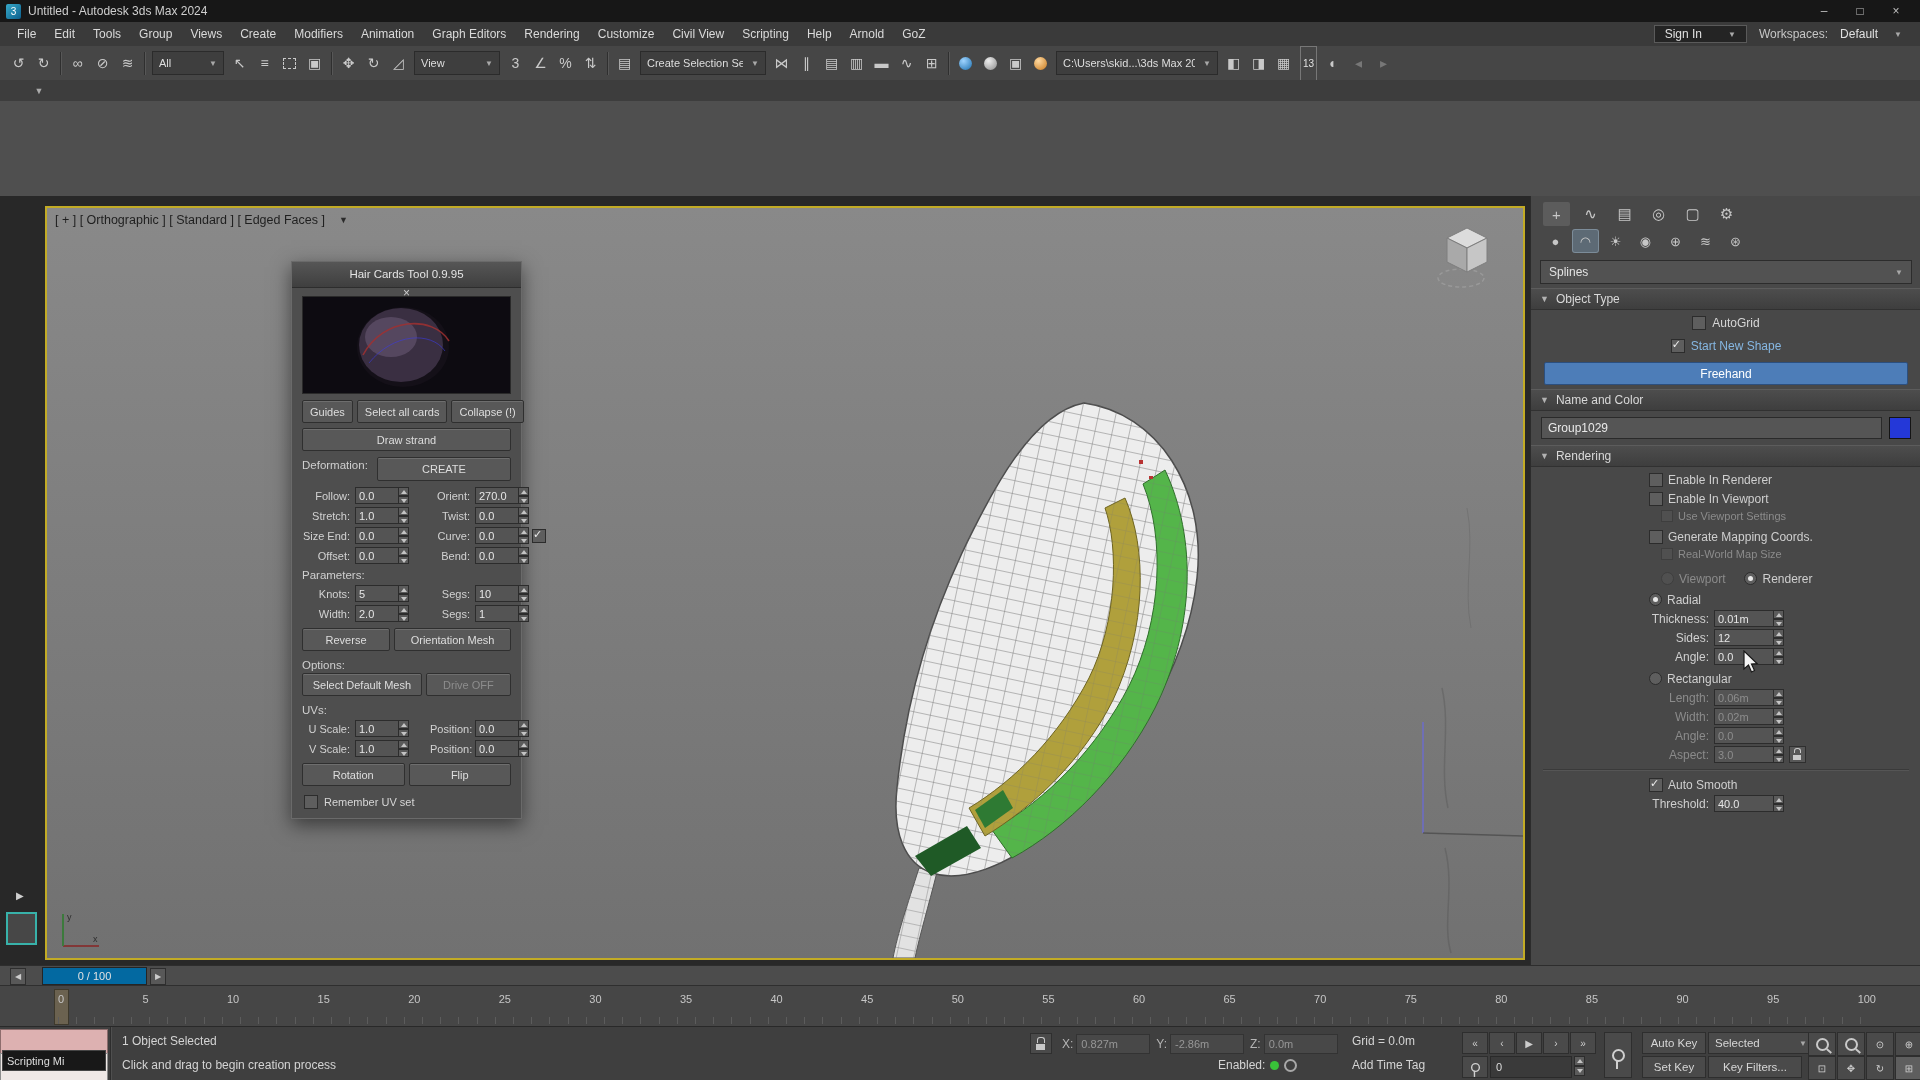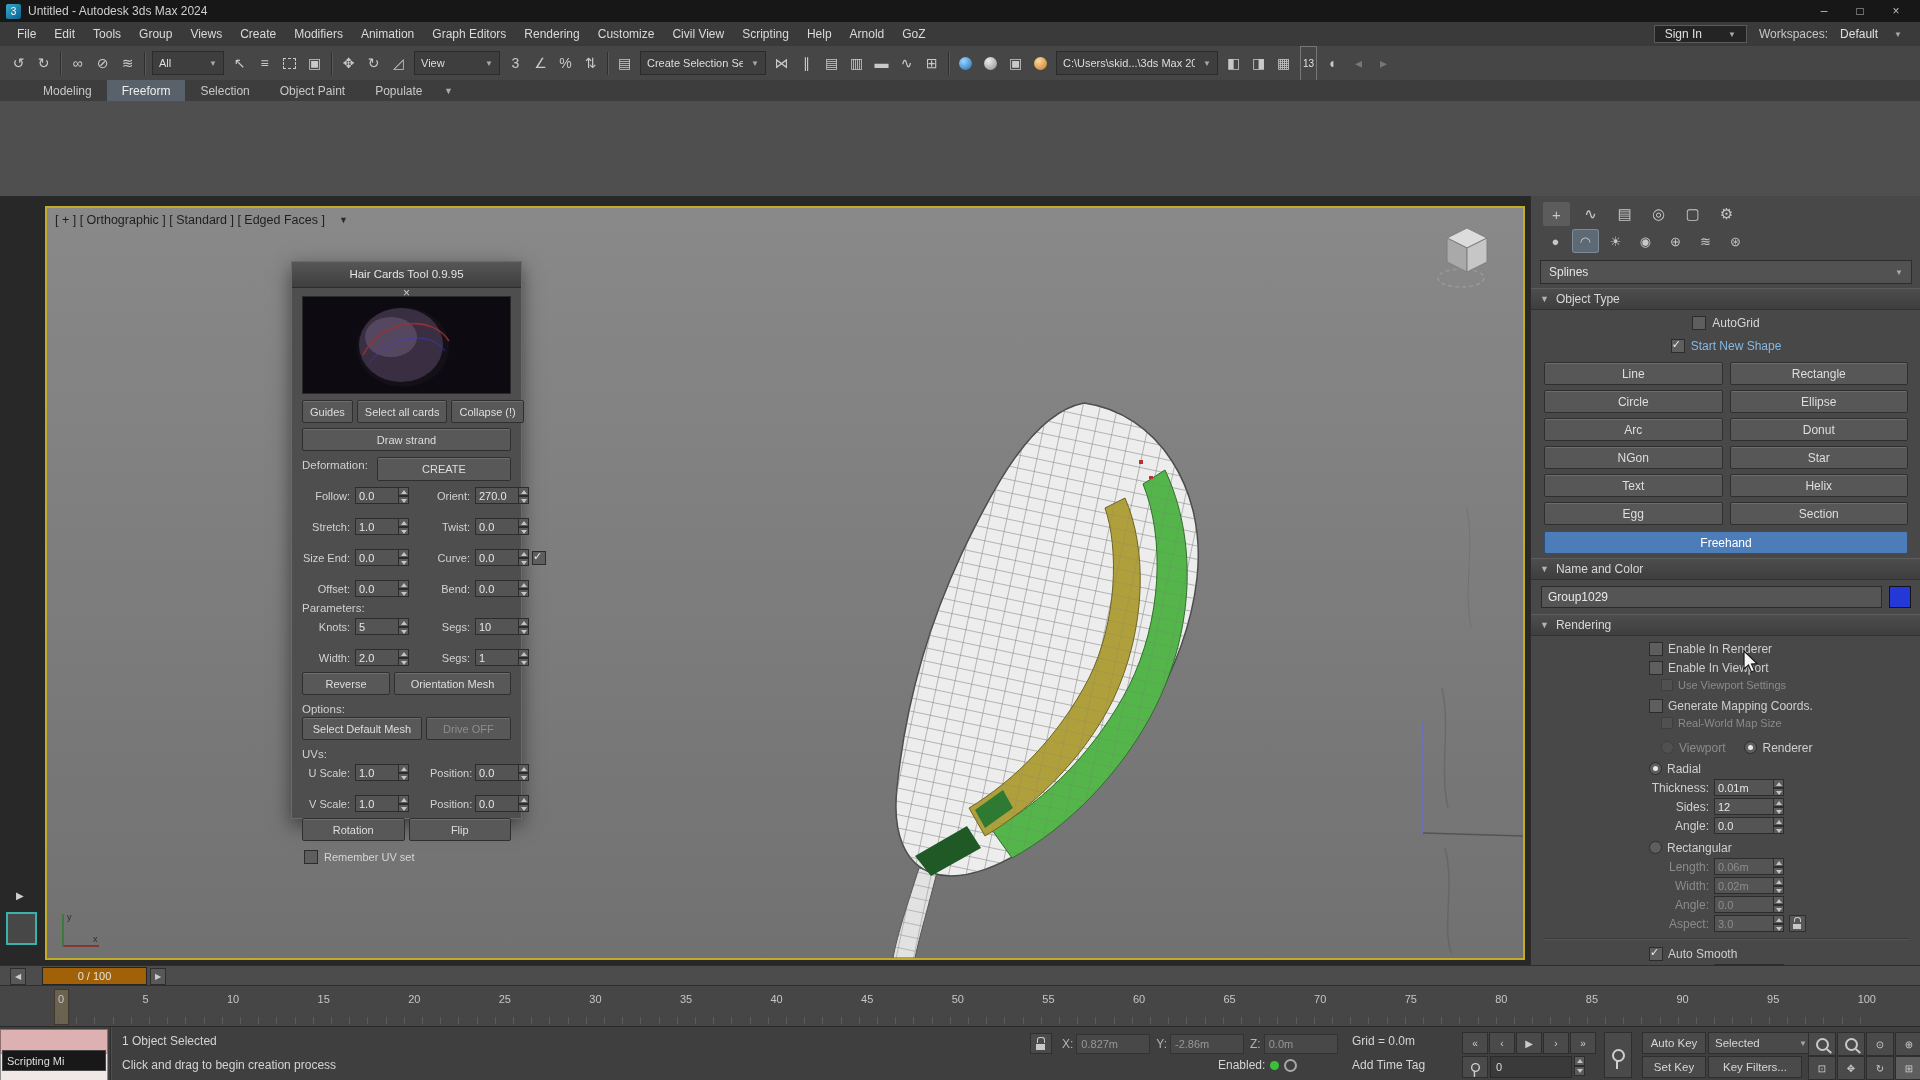--- a/index.html
+++ b/index.html
@@ -62,21 +62,21 @@
   .hd-title-text{flex:1;font-size:11.5px;color:#e4e4e4;}
   .hd-close{width:16px;height:16px;display:flex;align-items:center;justify-content:center;color:#ccc;font-size:12px;}
   .hd-preview{margin:8px 10px 6px;height:96px;background:#0d0b11;border:1px solid #2a2a2a;position:relative;overflow:hidden;}
   .hd-row{display:flex;gap:4px;padding:0 10px;margin-bottom:5px;}
   .hd-btn{height:21px;background:#585858;border:1px solid #2f2f2f;box-shadow:inset 0 1px 0 #6e6e6e;border-radius:2px;color:#dedede;font-size:11px;display:flex;align-items:center;justify-content:center;padding:0 7px;white-space:nowrap;}
   .hd-btn.grow{flex:1;}
   .hd-btn.disabled{color:#8d8d8d;}
   .hd-sec{padding:3px 10px 2px;color:#cfcfcf;font-size:11.5px;}
   .hd-create-row{display:flex;justify-content:flex-end;padding:0 10px 4px;margin-top:-16px;}
   .hd-create{width:118px;height:22px;}
-  .hd-grid{display:grid;grid-template-columns:52px 72px 42px 1fr;gap:14px 3px;padding:2px 8px;align-items:center;}
+  .hd-grid{display:grid;grid-template-columns:52px 72px 42px 1fr;gap:3px 3px;padding:2px 8px;align-items:center;}
   .cell-lab{text-align:right;font-size:11px;color:#d2d2d2;padding-right:2px;white-space:nowrap;}
   .cell-sp{display:flex;align-items:center;gap:3px;}
   .hd-check-row{display:flex;align-items:center;gap:6px;padding:4px 12px;}
 
   
   .spinner{display:inline-flex;height:17px;}
   .sv{background:#545454;border:1px solid #2c2c2c;border-right:none;min-width:36px;padding:0 3px;font-size:11px;color:#e6e6e6;display:flex;align-items:center;}
   .sa{width:11px;display:flex;flex-direction:column;}
   .sa i{flex:1;background:#5b5b5b;border:1px solid #2c2c2c;position:relative;}
   .sa i.u:after{content:"";position:absolute;left:2px;top:2px;border-left:3px solid transparent;border-right:3px solid transparent;border-bottom:4px solid #c4c4c4;}
@@ -122,21 +122,21 @@
   .s-lbl{width:178px;text-align:right;padding-right:5px;font-size:12px;color:#cfcfcf;}
   .s-lbl.graytext{color:#8b8b8b;}
   .divider{border-top:1px solid #3a3a3a;box-shadow:0 1px 0 #555;margin:5px 12px;}
   .lock-btn{width:15px;height:15px;margin-left:5px;background:#575757;border:1px solid #2f2f2f;position:relative;}
   .lock-btn:before{content:"";position:absolute;left:4px;top:1px;width:5px;height:4px;border:1.5px solid #c9c9c9;border-bottom:none;border-radius:3px 3px 0 0;}
   .lock-btn:after{content:"";position:absolute;left:3px;bottom:2px;width:8px;height:5px;background:#c9c9c9;}
 
   
   .trackbar{position:absolute;left:0;top:965px;right:0;height:20px;background:#4c4c4c;border-top:1px solid #2d2d2d;}
   .tb-arrow{position:absolute;top:2px;width:14px;height:15px;background:#585858;border:1px solid #2e2e2e;color:#ccc;font-size:8px;display:flex;align-items:center;justify-content:center;}
-  .tb-handle{position:absolute;left:42px;top:1px;width:103px;height:16px;background:#a16207;border:1px solid #252525;color:#e2e2e2;font-size:11px;text-align:center;line-height:16px;}
+  .tb-handle{position:absolute;left:42px;top:1px;width:103px;height:16px;background:#0369a1;border:1px solid #252525;color:#e2e2e2;font-size:11px;text-align:center;line-height:16px;}
   .ruler{position:absolute;left:0;top:985px;right:0;height:41px;background:#464646;border-top:1px solid #2f2f2f;}
   .ruler-labels{position:absolute;left:58px;right:44px;top:7px;display:flex;justify-content:space-between;font-size:11px;color:#c6c6c6;}
   .ruler-ticks{position:absolute;left:58px;right:44px;bottom:3px;height:7px;background:repeating-linear-gradient(to right,#5c5c5c 0 1px,transparent 1px 18.2px);}
   .ruler-marker{position:absolute;left:54px;top:3px;width:13px;height:34px;background:#6b6250;border:1px solid #3e392c;}
 
   
   .statusbar{position:absolute;left:0;top:1026px;right:0;height:54px;background:#3f3f3f;border-top:1px solid #292929;font-size:12px;}
   .sb-abs{position:absolute;}
   .mini-macro{left:0;top:2px;width:106px;height:23px;background:#ddb1b1;border:1px solid #8d6d6d;}
   .mini-listener{left:0;top:26px;width:106px;height:27px;background:#efe8e6;border:1px solid #8d8d8d;}
@@ -359,27 +359,20 @@
         <span class="tbtn">
           <span class="tg grayed">◂</span>
         </span>
         <span class="tbtn">
           <span class="tg grayed">▸</span>
         </span>
       </span>
   </div>
 
   <div class="ribbon-tabs">
-    <span style="display:flex">
-        <span class="rtab">Modeling</span>
-        <span class="rtab active">Freeform</span>
-        <span class="rtab">Selection</span>
-        <span class="rtab">Object Paint</span>
-        <span class="rtab">Populate</span>
-      </span>
     <span class="ribbon-min">▼</span>
   </div>
   <div class="ribbon-body"></div>
 
   <div class="stage">
     <div class="viewport">
       <svg class="mesh-svg" viewBox="0 0 1476 750">
         <defs>
           <pattern id="wire" width="17" height="13" patternUnits="userSpaceOnUse" patternTransform="rotate(12)">
             <path d="M0 0 H17 M0 0 V13" stroke="#767676" stroke-width="1" fill="none"></path>
@@ -719,34 +712,20 @@
         <span class="ro-arrow">▼</span>
         <span>Object Type</span>
       </div>
     <div class="cp-center-row">
         <span class="cb"></span>
         <span>AutoGrid</span>
       </div>
     <div class="cp-center-row">
         <span class="cb checked"></span>
         <span class="blue-label">Start New Shape</span>
-      </div>
-    <div class="obj-grid">
-        <span class="obj-btn">Line</span>
-        <span class="obj-btn">Rectangle</span>
-        <span class="obj-btn">Circle</span>
-        <span class="obj-btn">Ellipse</span>
-        <span class="obj-btn">Arc</span>
-        <span class="obj-btn">Donut</span>
-        <span class="obj-btn">NGon</span>
-        <span class="obj-btn">Star</span>
-        <span class="obj-btn">Text</span>
-        <span class="obj-btn">Helix</span>
-        <span class="obj-btn">Egg</span>
-        <span class="obj-btn">Section</span>
       </div>
     <div class="freehand">Freehand</div>
 
     <div class="rollout-header">
         <span class="ro-arrow">▼</span>
         <span>Name and Color</span>
       </div>
     <div class="name-row">
       <span class="name-field">Group1029</span>
       <span class="color-swatch"></span>

